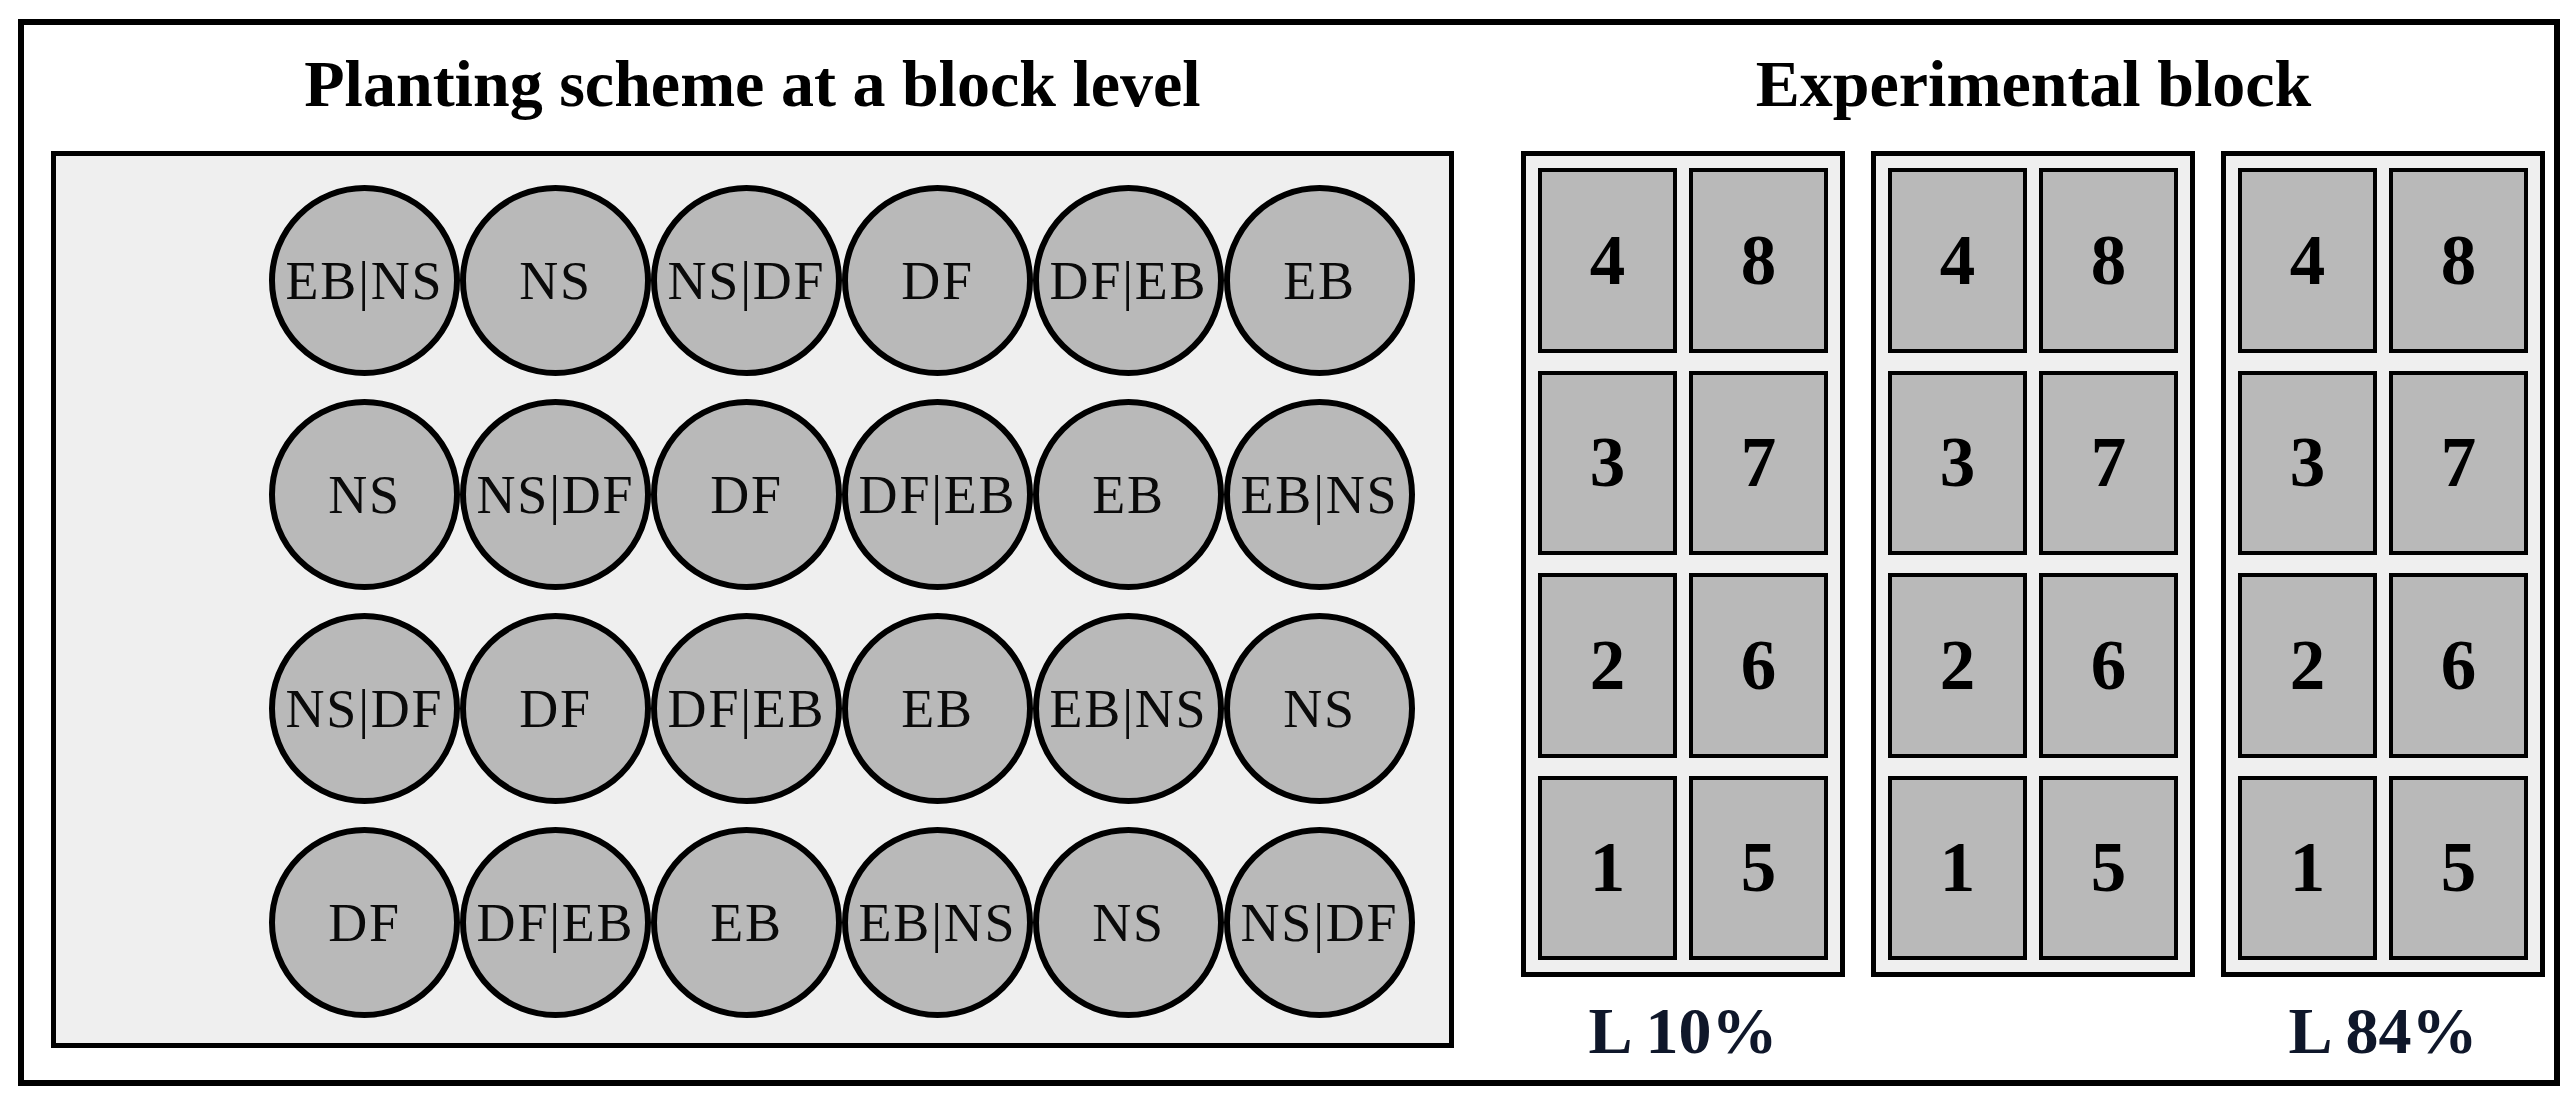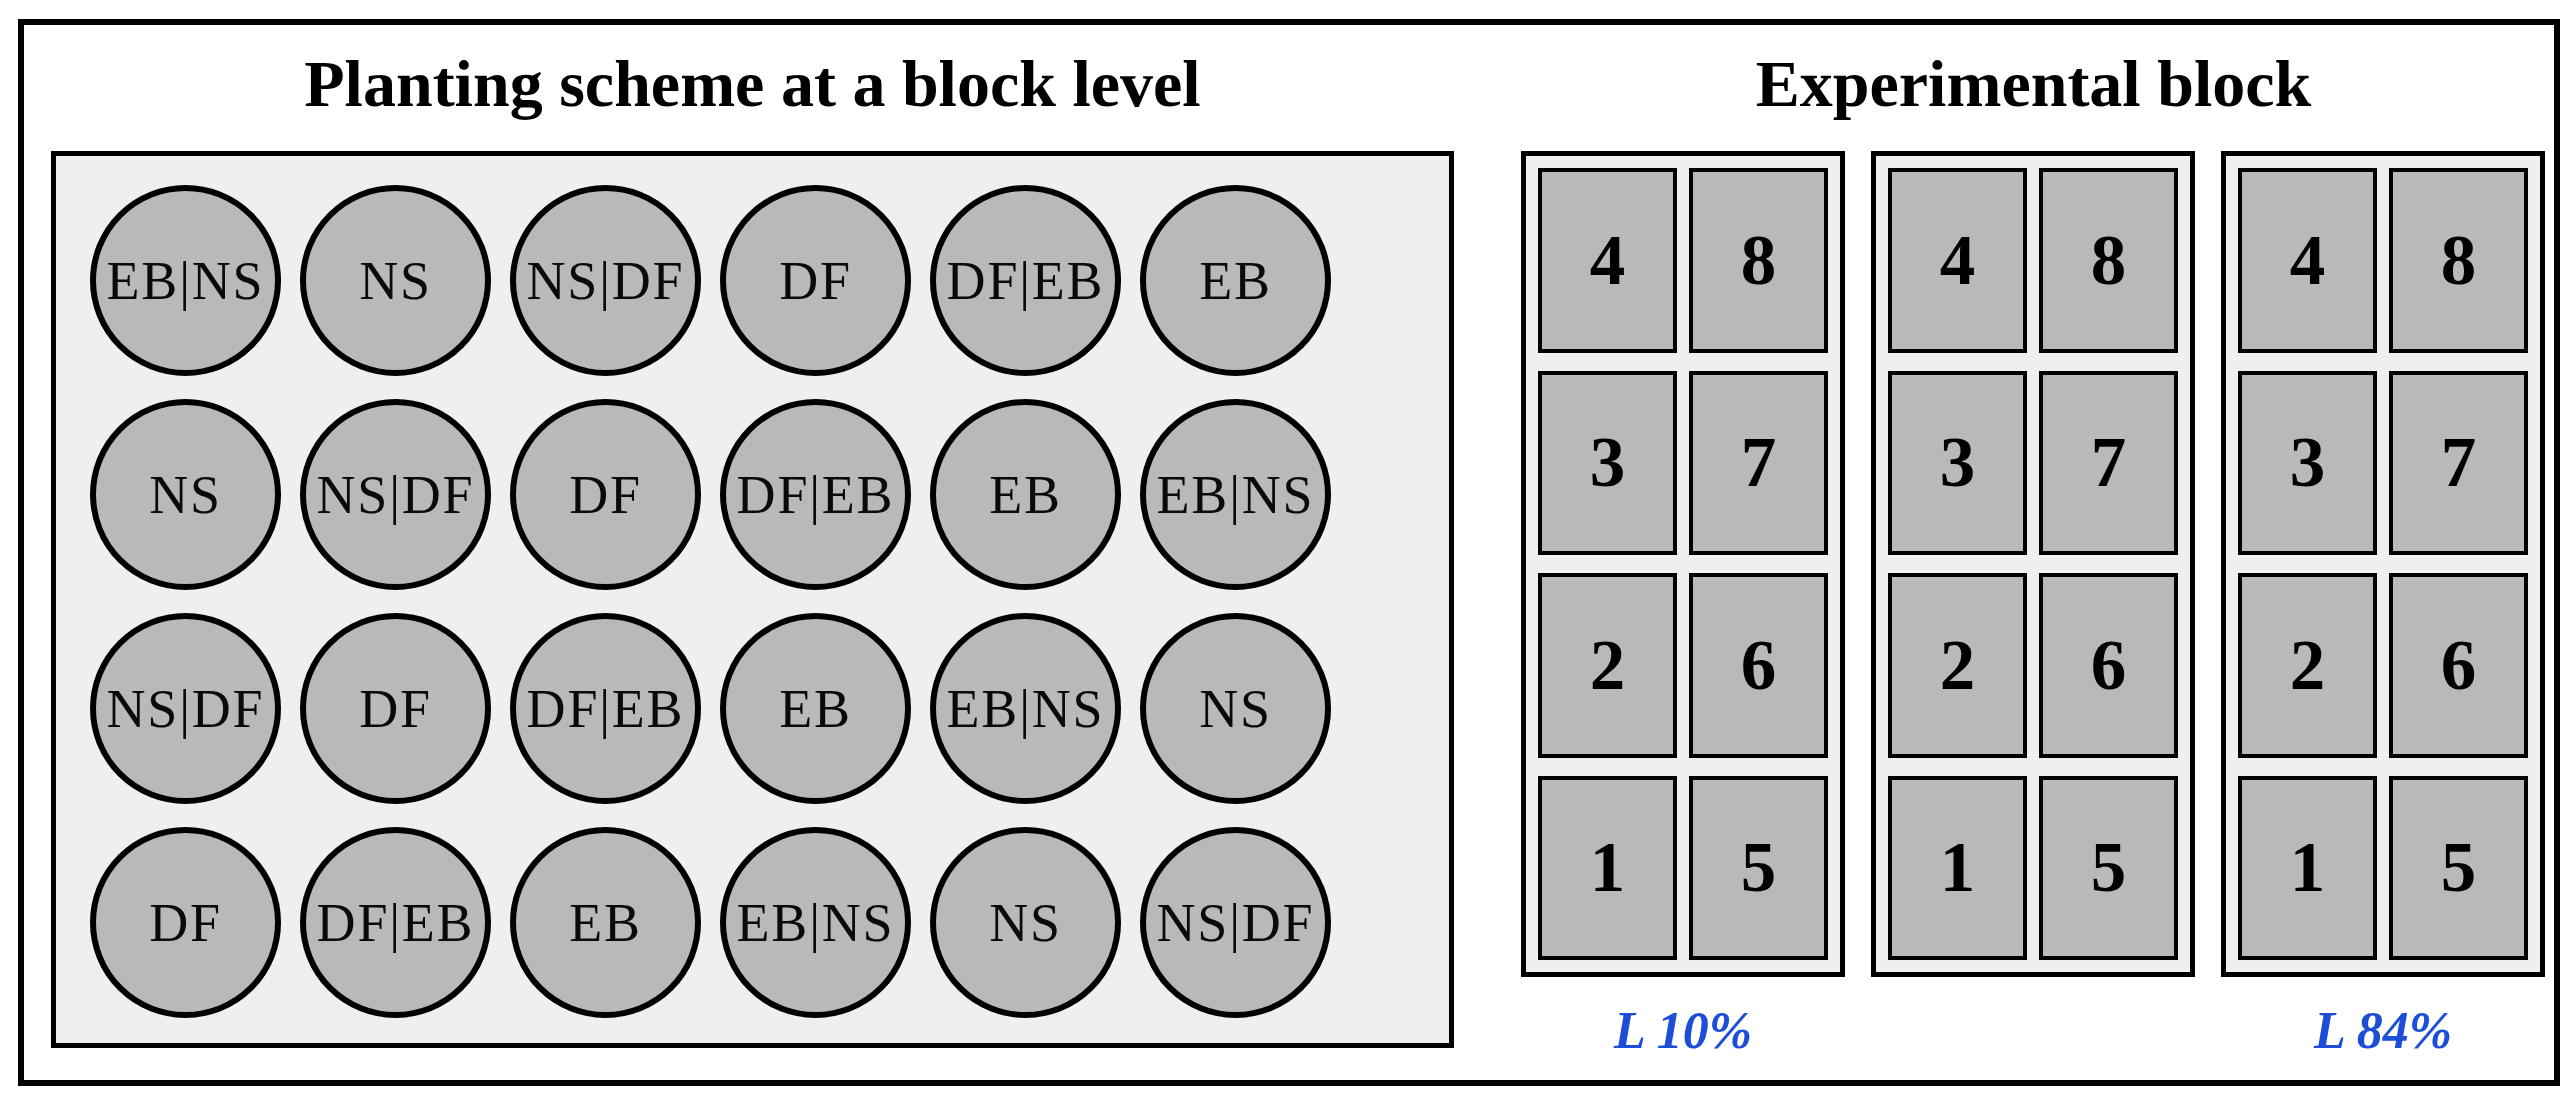--- a/index.html
+++ b/index.html
@@ -57,23 +57,22 @@
     border: 5.4px solid #000000;
     background: #efefef;
     display: flex;
     flex-direction: column;
     justify-content: space-between;
     padding: 29px 34px 25px 34px;
   }
   .circle-row {
     display: flex;
     flex-direction: row;
-    justify-content: flex-start;
+    justify-content: flex-end;
     height: 191px;
-    gap: 19px;
   }
   .treatment-circle {
     box-sizing: border-box;
     width: 191px;
     height: 191px;
     border-radius: 50%;
     border: 6.6px solid #000000;
     background: #b9b9b9;
     display: flex;
     align-items: center;
@@ -113,25 +112,24 @@
     font-weight: bold;
     color: #000000;
   }
   .panel-label {
     position: absolute;
     top: 995px;
     width: 324px;
     height: 78px;
     line-height: 72px;
     text-align: center;
-    font-size: 52px;
+    font-size: 66px;
     font-weight: bold;
-    color: #1d4ed8;
+    color: #0f172a;
     white-space: nowrap;
-    font-style: italic;
   }
   .panel-label.p0 { left: 1521px; }
   .panel-label.p1 { left: 1871px; }
   .panel-label.p2 { left: 2221px; }
 </style>
 </head>
 <body>
 
 <div class="stage">
   <div class="frame"></div>

